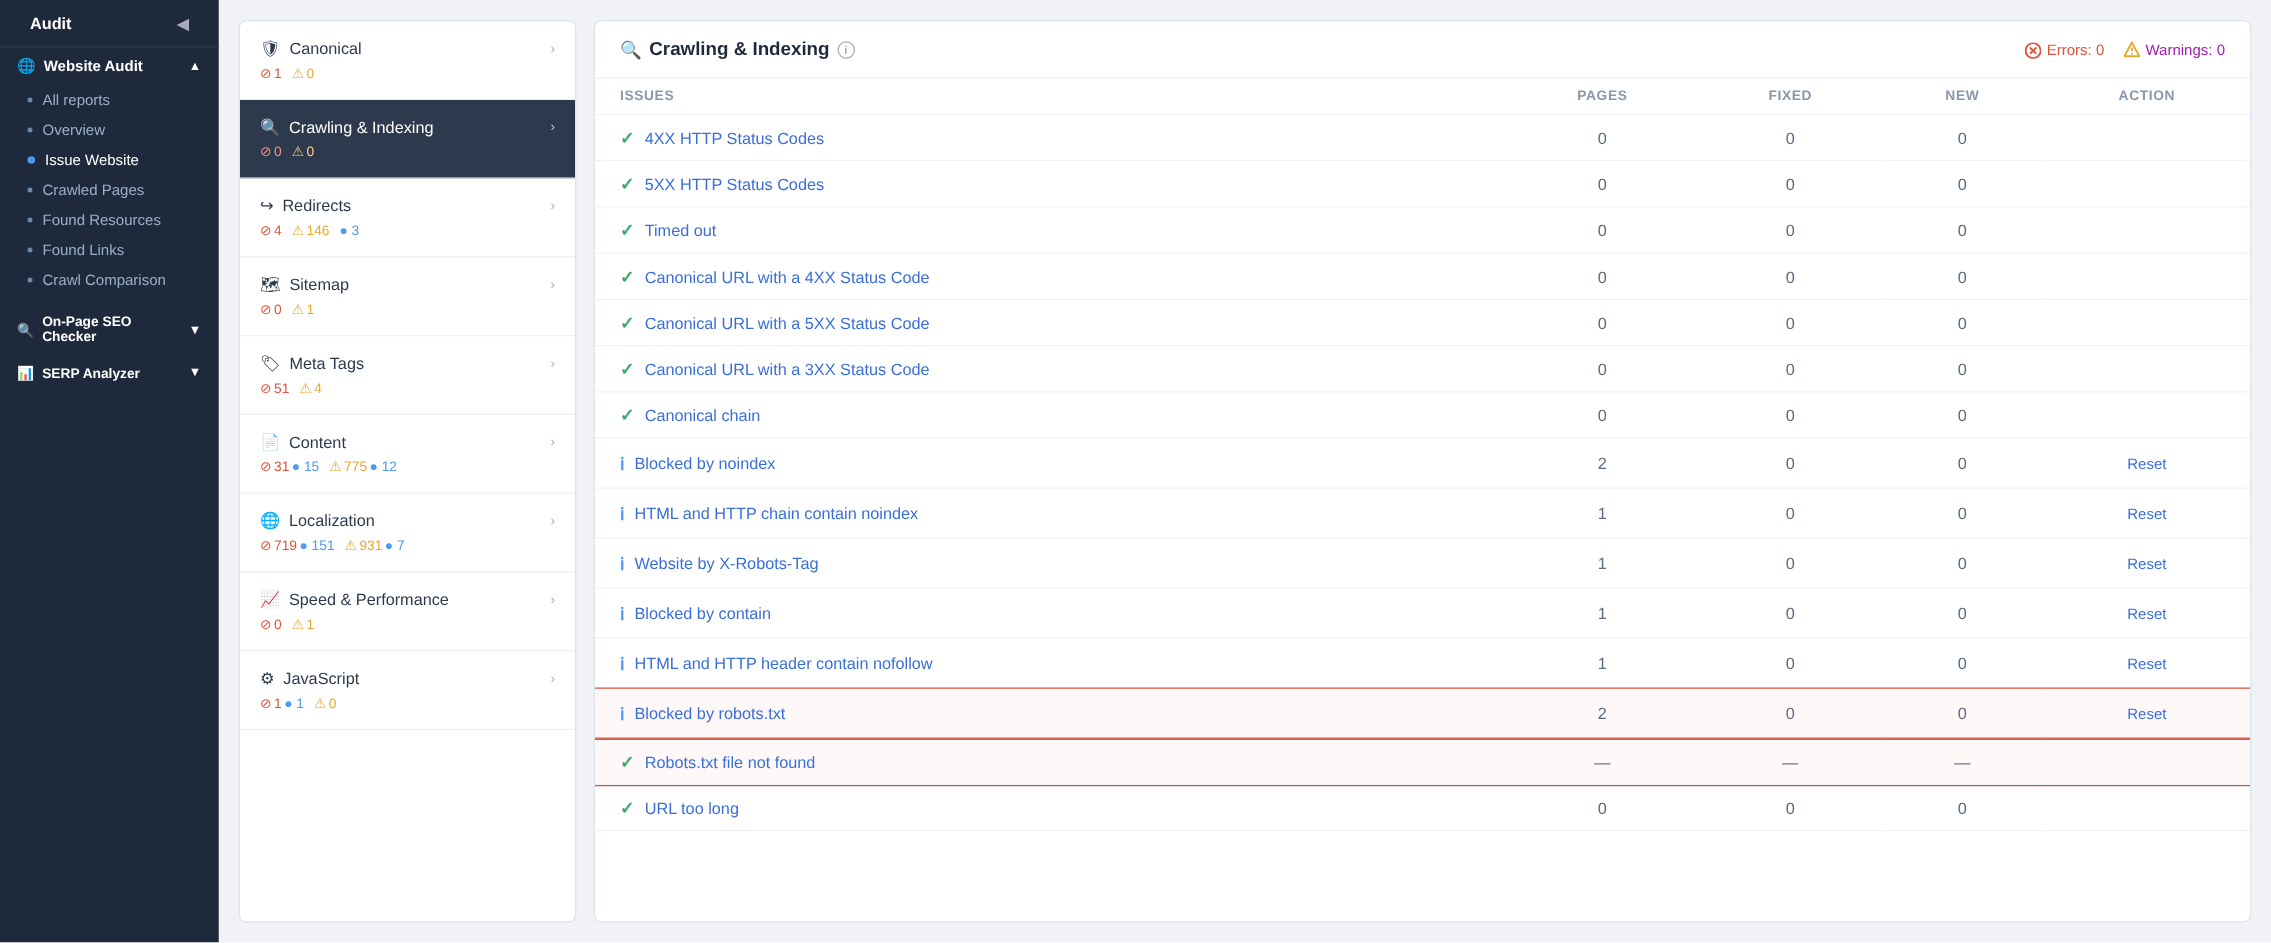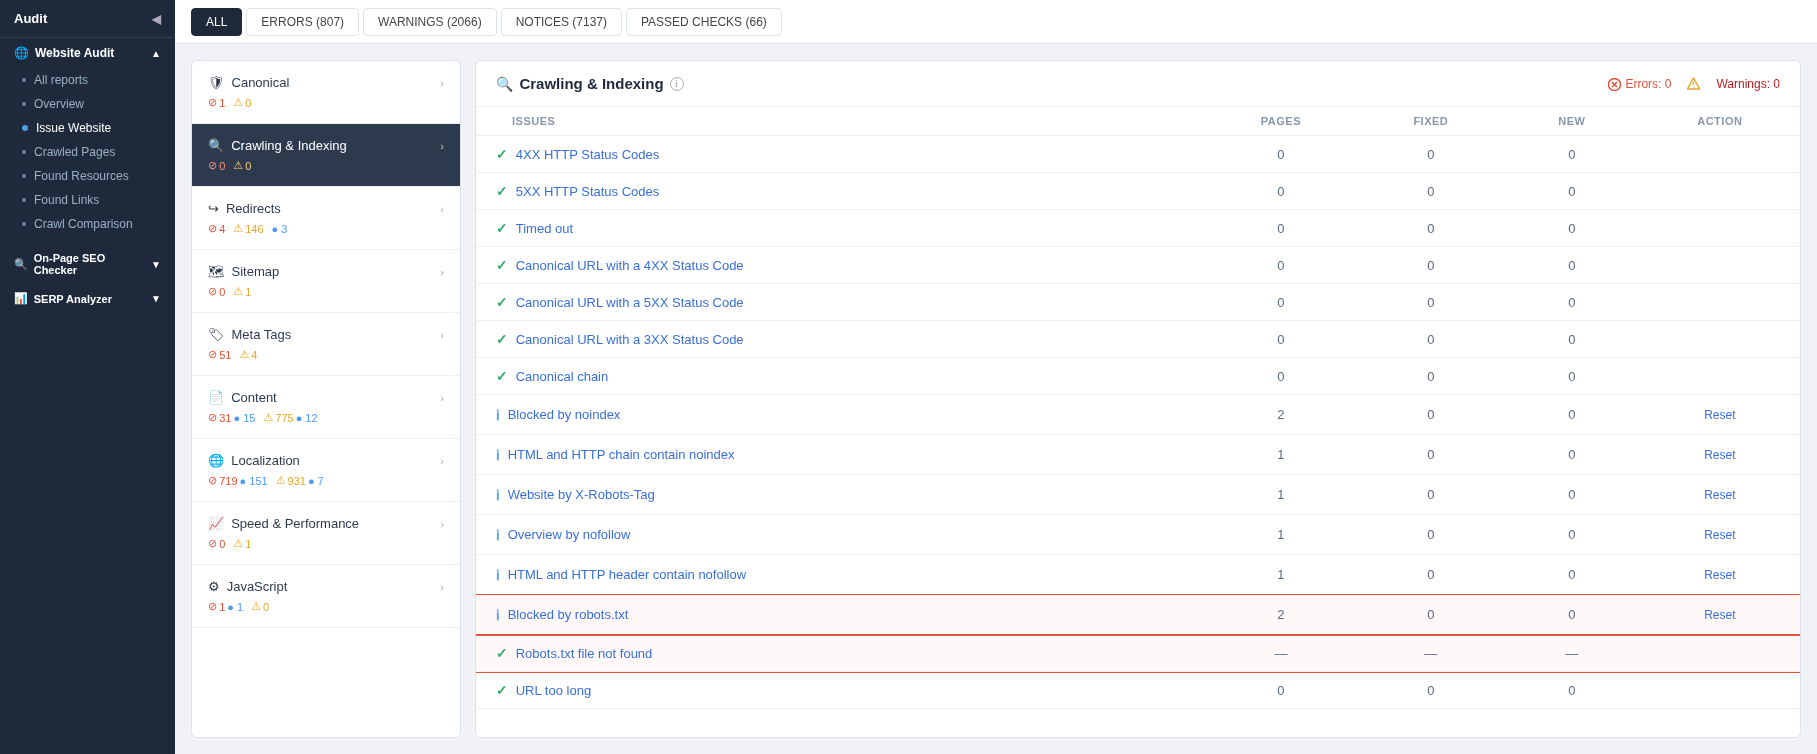--- a/index.html
+++ b/index.html
@@ -10,21 +10,21 @@
       width: 175px;
       min-width: 175px;
       background: #1e2a3b;
       color: #cdd6e0;
       display: flex;
       flex-direction: column;
       height: 100%;
       overflow-y: auto;
     }
     .sidebar-header {
-      padding: 10px 14px;
+      padding: 10px 24px;
       font-size: 13px;
       font-weight: 600;
       color: #fff;
       border-bottom: 1px solid #2e3d52;
       display: flex;
       align-items: center;
       justify-content: space-between;
       height: 38px;
     }
     .sidebar-section-title {
@@ -180,33 +180,33 @@
       color: #aab;
       cursor: pointer;
     }
     .header-stats {
       display: flex;
       align-items: center;
       gap: 16px;
       font-size: 12px;
     }
     .stat-error { color: #e0533a; display: flex; align-items: flex-end; gap: 4px; }
-    .stat-warning { color: #b91c1c; display: flex; align-items: center; gap: 16px; }
+    .stat-warning { color: #a21caf; display: flex; align-items: center; gap: 4px; }
 
     
     .issues-table {
       flex: 1;
       overflow-y: auto;
     }
     table {
       width: 100%;
       border-collapse: collapse;
     }
     thead th {
-      padding: 8px 36px;
+      padding: 8px 20px;
       text-align: left;
       font-size: 11px;
       font-weight: 600;
       color: #8898aa;
       letter-spacing: 0.5px;
       text-transform: uppercase;
       border-bottom: 1px solid #eef0f5;
       background: #fff;
       position: sticky;
       top: 0;
@@ -296,27 +296,20 @@
     <div style="display:flex;align-items:center;">
       <span style="margin-right:6px; font-size:11px;">📊</span>
       <span style="font-size:11px;">SERP Analyzer</span>
     </div>
     <span style="font-size:10px;">▼</span>
   </div>
 </div>
 
 <div id="main">
 
-  <div class="top-tabs">
-    <button class="tab-btn active">ALL</button>
-    <button class="tab-btn">ERRORS (807)</button>
-    <button class="tab-btn">WARNINGS (2066)</button>
-    <button class="tab-btn">NOTICES (7137)</button>
-    <button class="tab-btn">PASSED CHECKS (66)</button>
-  </div>
 
   <div class="content-area">
 
     <div class="left-panel">
 
       <div class="panel-section">
         <div class="panel-section-header">
           <div class="panel-section-title">
             <span>🛡</span>
             <span>Canonical</span>
@@ -610,21 +603,21 @@
                 </td>
                 <td class="center">1</td>
                 <td class="center">0</td>
                 <td class="center">0</td>
                 <td class="action-link">Reset</td>
               </tr>
               <tr>
                 <td class="issue-name">
                   <div class="issue-cell">
     <span style="color:#4e9af1; font-size:14px; font-weight:bold;">ℹ</span>
-    <span>Overview by nofollow</span>
+    <span>Blocked by contain</span>
   </div>
                 </td>
                 <td class="center">1</td>
                 <td class="center">0</td>
                 <td class="center">0</td>
                 <td class="action-link">Reset</td>
               </tr>
               <tr>
                 <td class="issue-name">
                   <div class="issue-cell">

